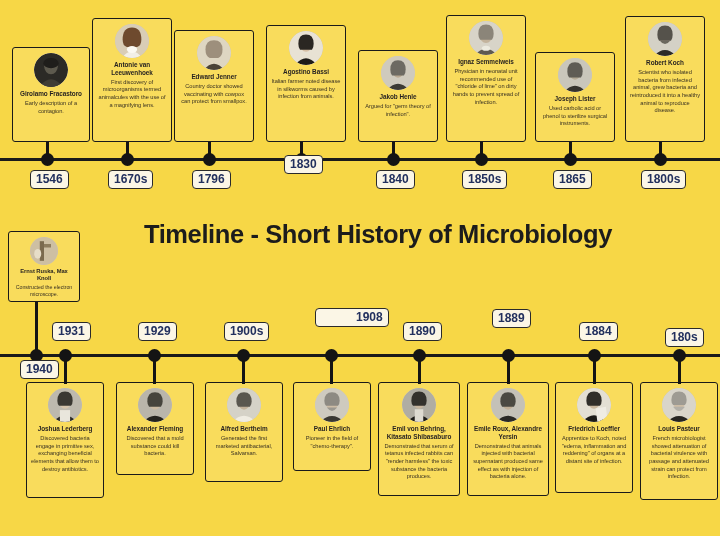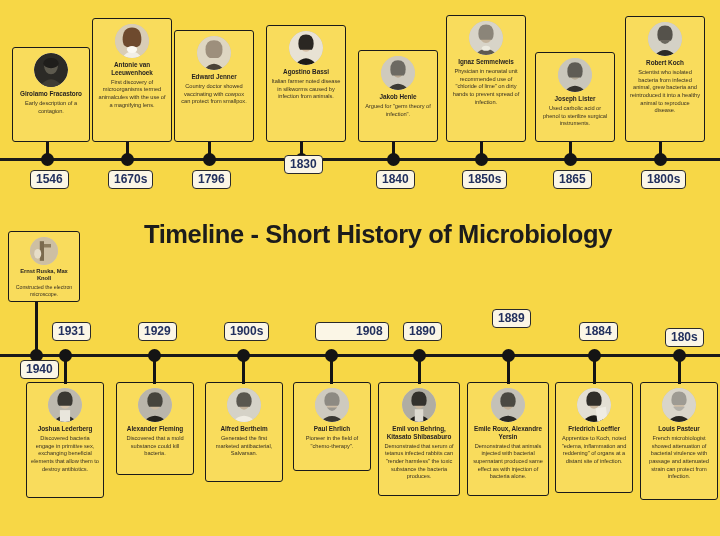--- a/index.html
+++ b/index.html
@@ -528,19 +528,19 @@
   <div class="node" style="left:325px; top:349px;"></div>
   <div class="node" style="left:413px; top:349px;"></div>
   <div class="node" style="left:502px; top:349px;"></div>
   <div class="node" style="left:588px; top:349px;"></div>
   <div class="node" style="left:673px; top:349px;"></div>
 
   <div class="date-badge" style="left:20px; top:360px;">1940</div>
   <div class="date-badge" style="left:52px; top:322px;">1931</div>
   <div class="date-badge" style="left:138px; top:322px;">1929</div>
   <div class="date-badge" style="left:224px; top:322px;">1900s</div>
-  <div class="date-badge" style="left:315px; top:322px;padding-left:40px;">1908</div>
+  <div class="date-badge" style="left:315px; top:308px;padding-left:40px;">1908</div>
   <div class="date-badge" style="left:403px; top:322px;">1890</div>
   <div class="date-badge" style="left:492px; top:309px;">1889</div>
   <div class="date-badge" style="left:579px; top:322px;">1884</div>
   <div class="date-badge" style="left:665px; top:322px;margin-top:6px;">180s</div>
 
 </div>
 
 </body></html>

